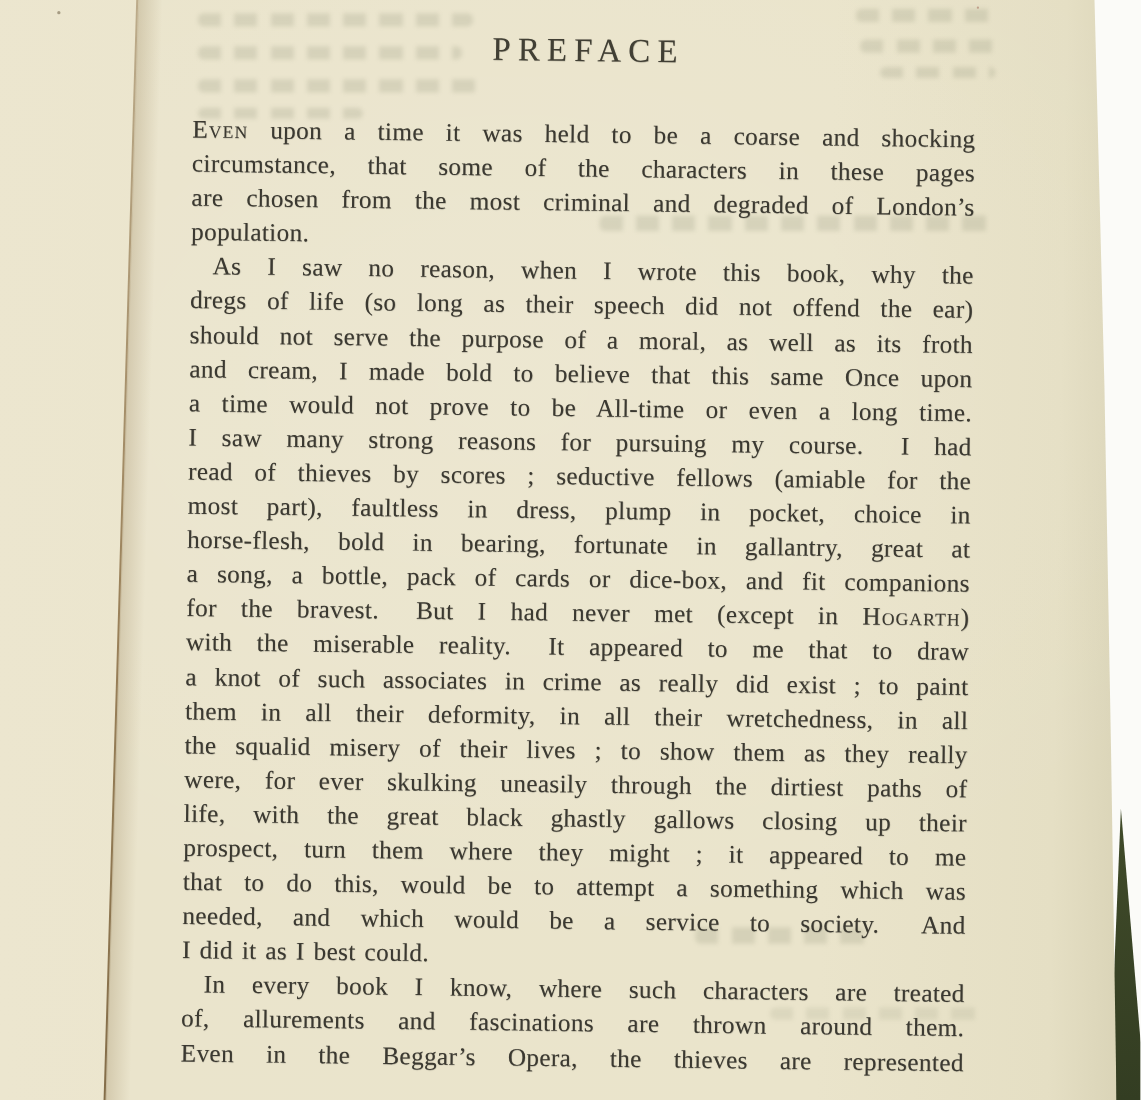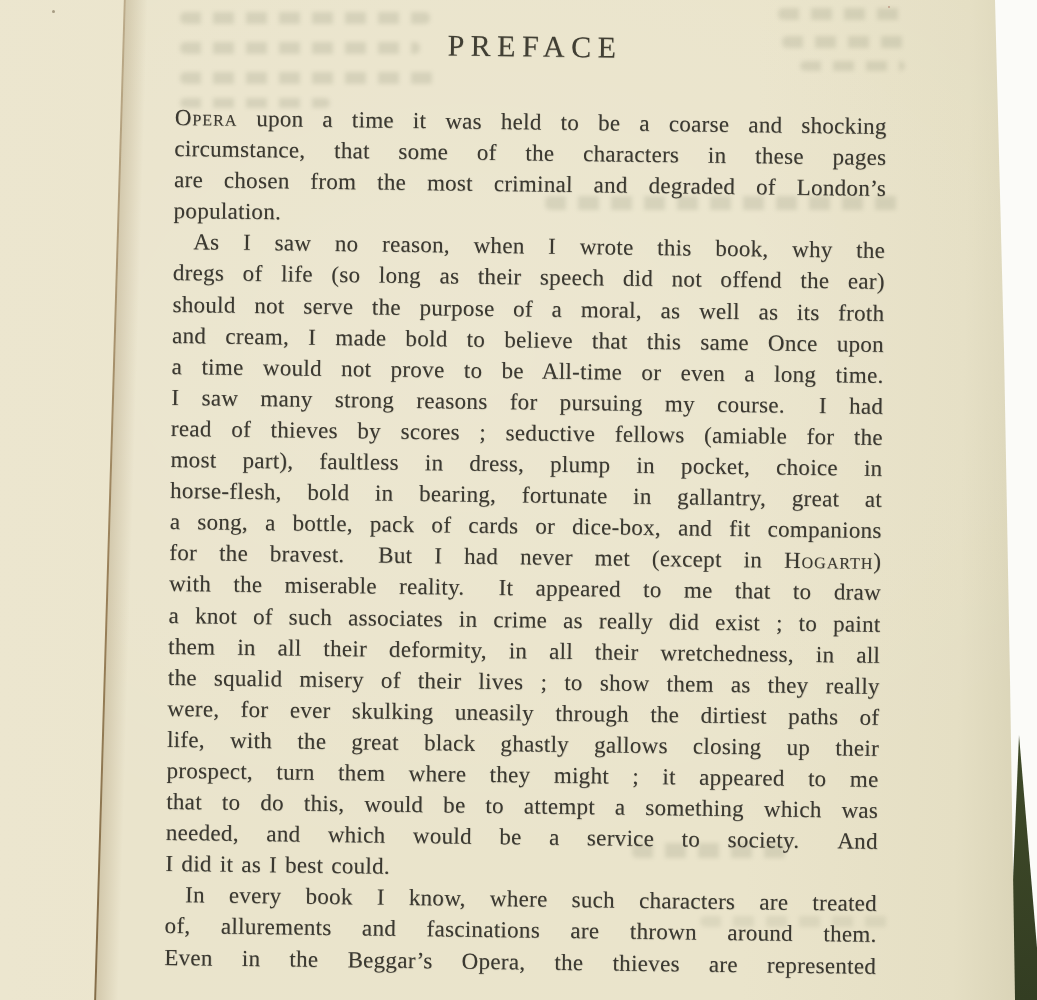--- a/index.html
+++ b/index.html
@@ -106,21 +106,21 @@
   <div class="ghost" style="left:632px; top:843px; width:160px; height:15px;"></div>
   <div class="ghost" style="left:700px; top:916px; width:195px; height:11px; opacity:0.35;"></div>
 
   <div class="speck" style="left:52px;  top:10px; width:3px; height:3px;"></div>
   <div class="speck" style="left:888px; top:6px;  width:2px; height:2px; background:rgba(160,95,80,0.5);"></div>
 
   <div class="text-block">
     <h1 class="page-title">PREFACE</h1>
     <div>
         <div class="para">
-          <div class="line"><span class="sc">Opera</span><span> upon a time it was held to be a coarse and shocking</span></div>
+          <div class="line"><span class="sc">Even</span><span> upon a time it was held to be a coarse and shocking</span></div>
           <div class="line"><span>circumstance, that some of the characters in these pages</span></div>
           <div class="line"><span>are chosen from the most criminal and degraded of London’s</span></div>
           <div class="line"><span>population.</span></div>
         </div>
         <div class="para indent">
           <div class="line"><span>As I saw no reason, when I wrote this book, why the</span></div>
           <div class="line"><span>dregs of life (so long as their speech did not offend the ear)</span></div>
           <div class="line"><span>should not serve the purpose of a moral, as well as its froth</span></div>
           <div class="line"><span>and cream, I made bold to believe that this same Once upon</span></div>
           <div class="line"><span>a time would not prove to be All-time or even a long time.</span></div>

